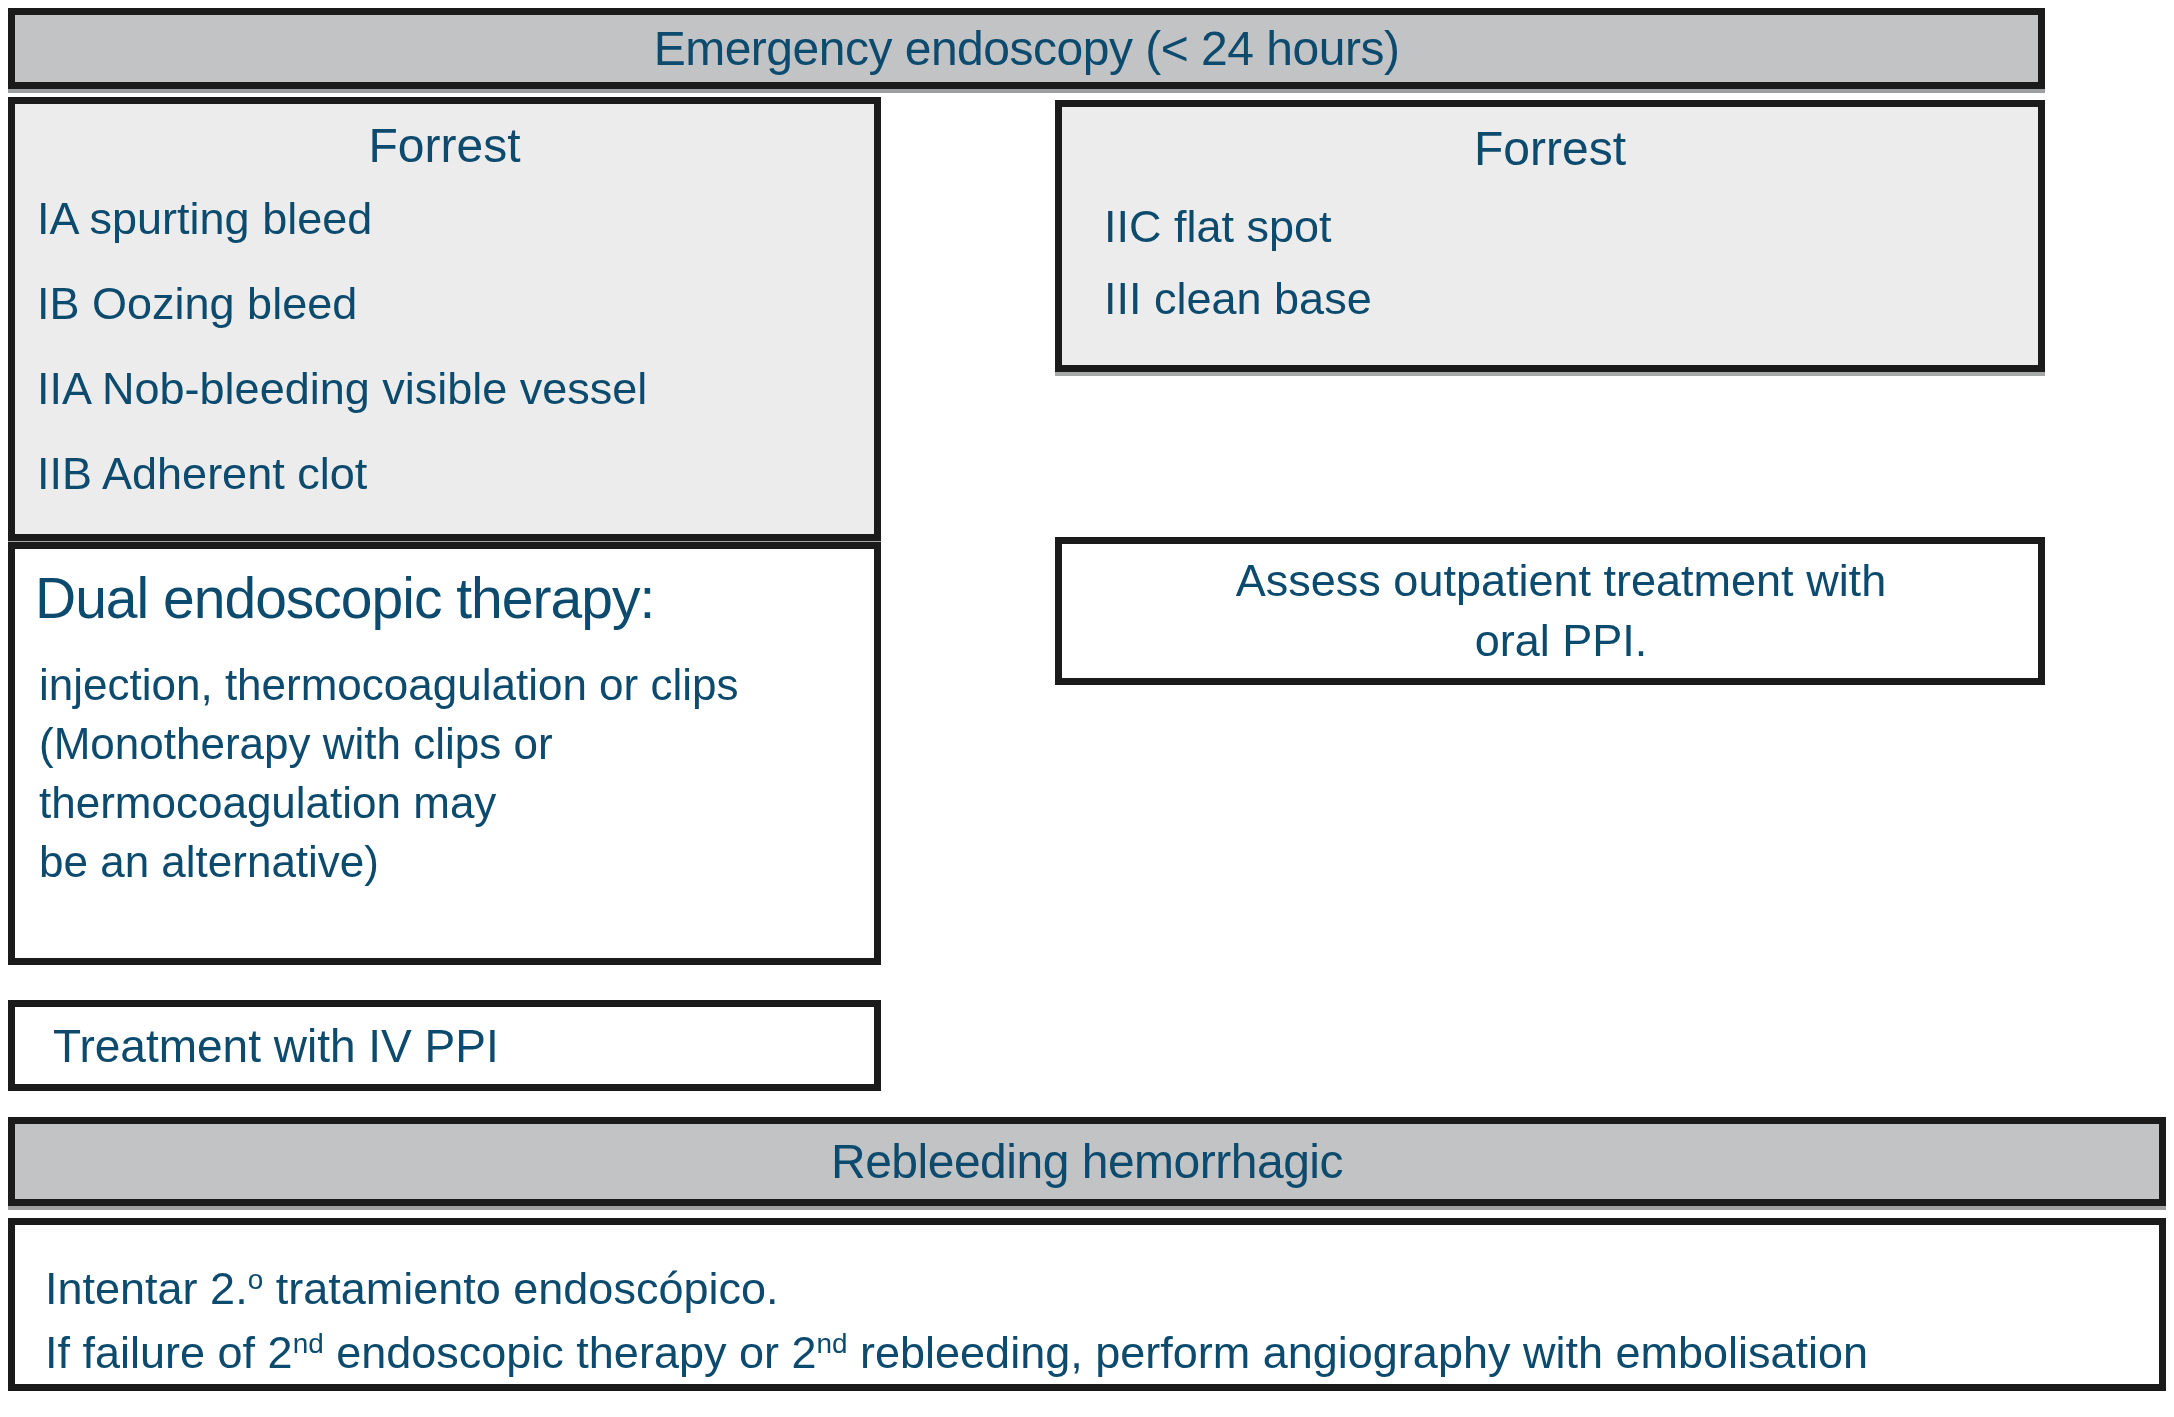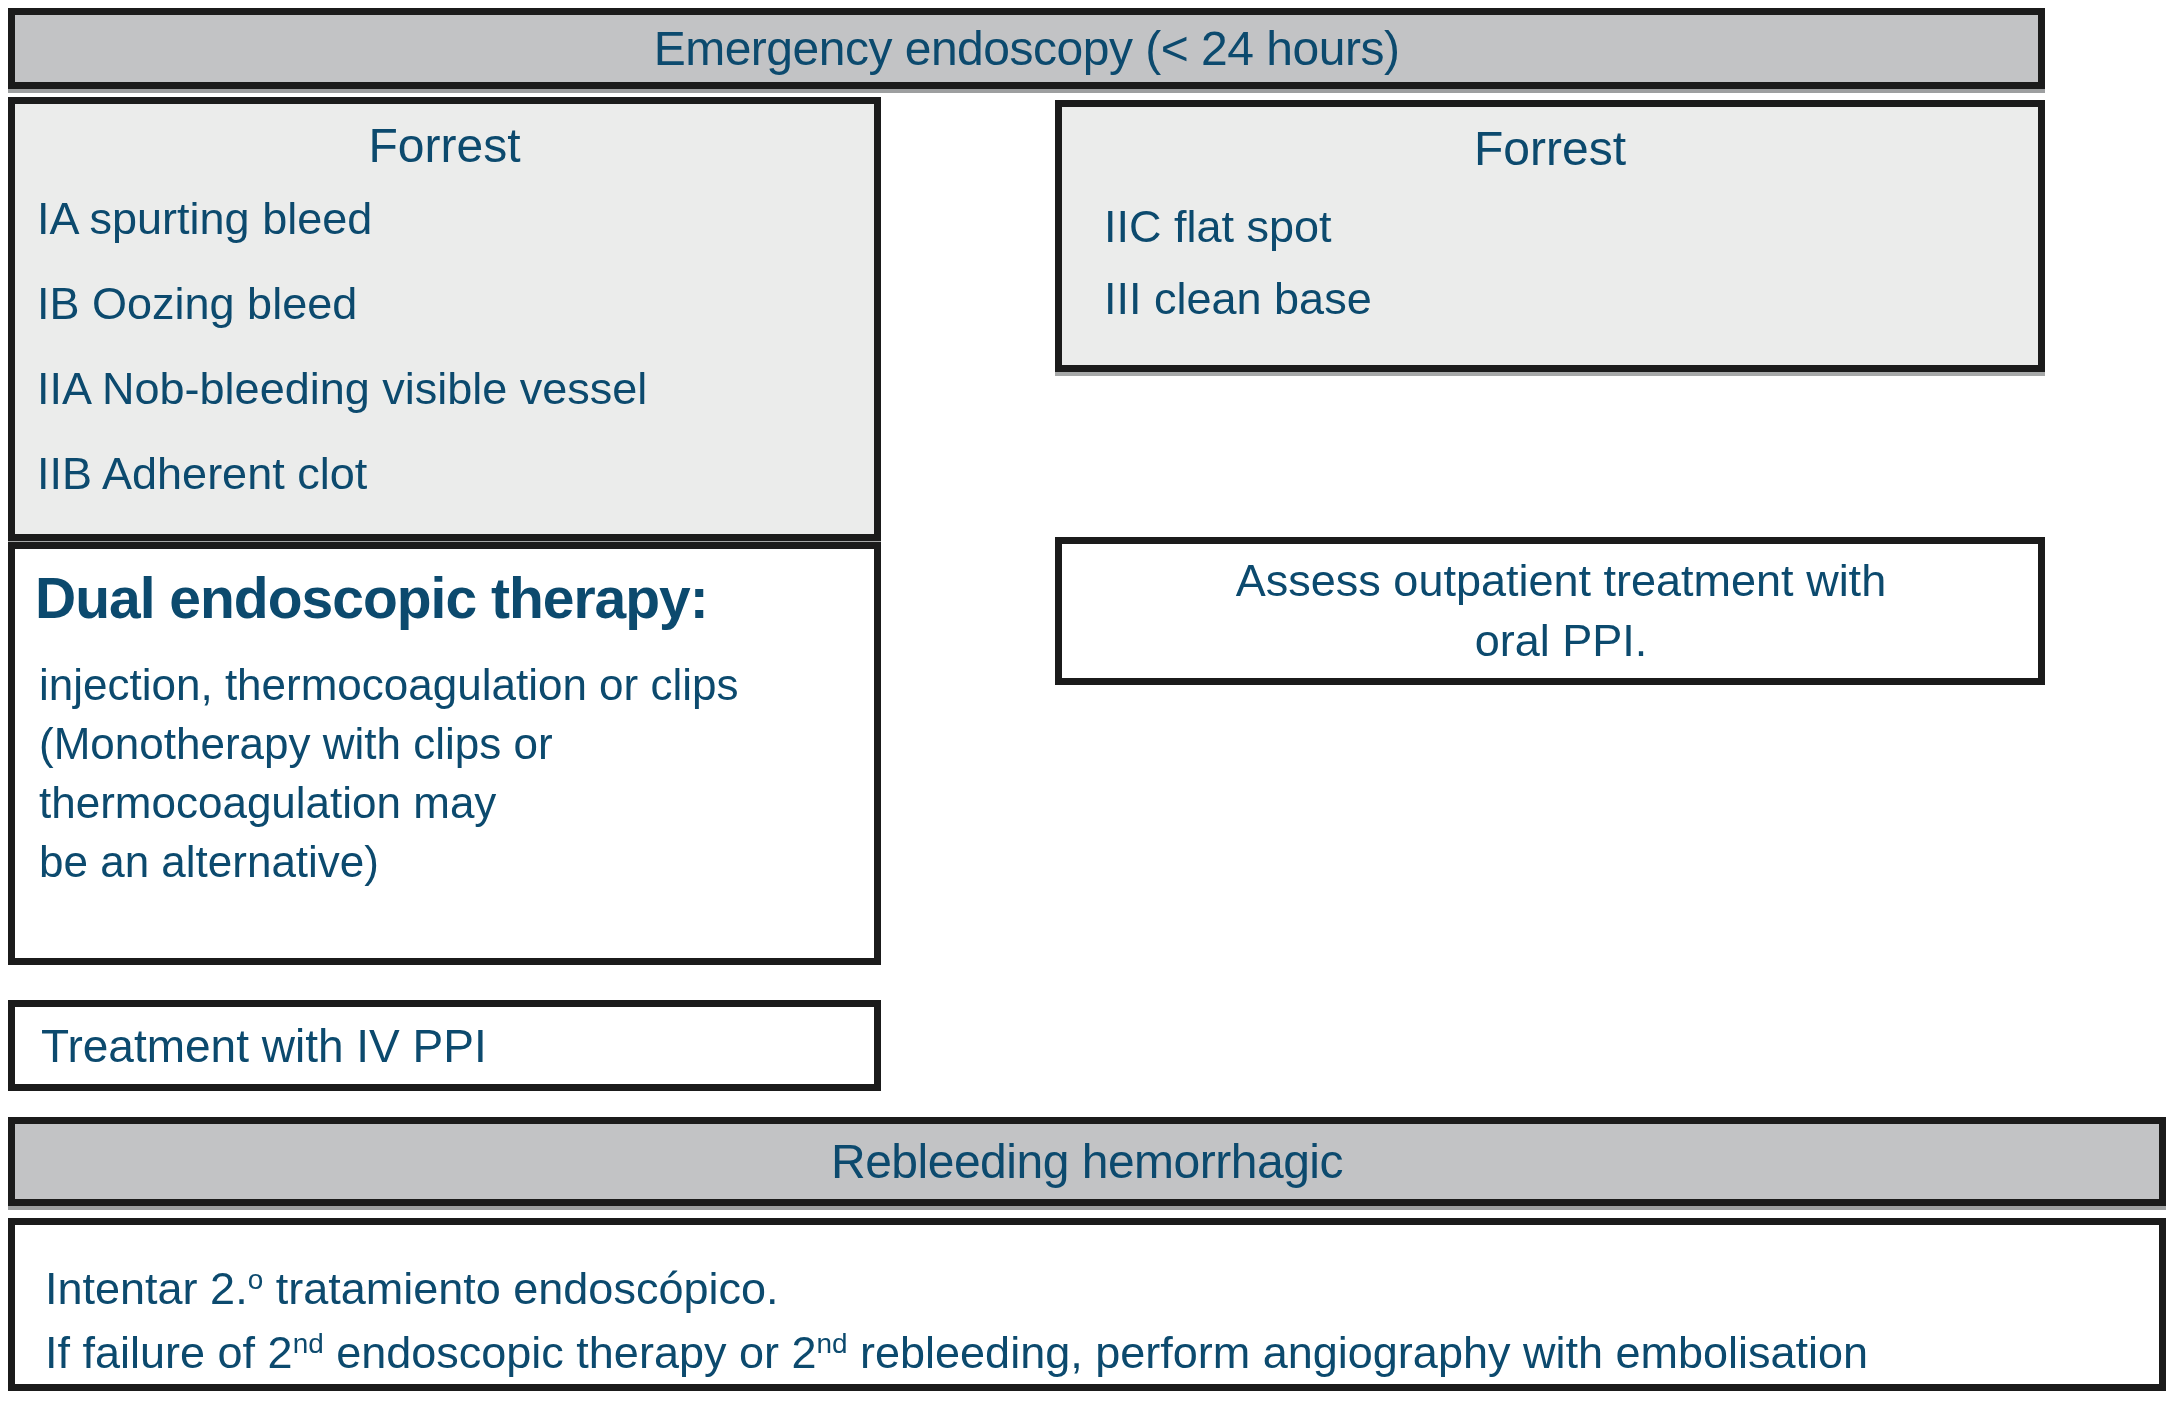--- a/index.html
+++ b/index.html
@@ -51,21 +51,20 @@
     line-height: 72px;
     padding-left: 42px;
   }
 
   .dual-box { padding: 10px 14px; }
   .dual-title {
     font-size: 57px;
     margin: 6px 0 0 6px;
     letter-spacing: -1px;
     white-space: nowrap;
-    font-weight: bold;
   }
   .dual-body { margin-top: 24px; }
   .dual-body p {
     margin: 0;
     padding-left: 10px;
     font-size: 44px;
     line-height: 59px;
     white-space: nowrap;
   }
 
@@ -82,21 +81,21 @@
     line-height: 60px;
     white-space: nowrap;
   }
 
   .ivppi-box {
     display: flex;
     align-items: center;
   }
   .ivppi-box p {
     margin: 0;
-    padding-left: 26px;
+    padding-left: 38px;
     font-size: 46px;
     white-space: nowrap;
   }
 
   .footer-box { padding: 32px 0 0 30px; }
   .footer-box p {
     margin: 0;
     font-size: 45px;
     line-height: 64px;
     white-space: nowrap;

